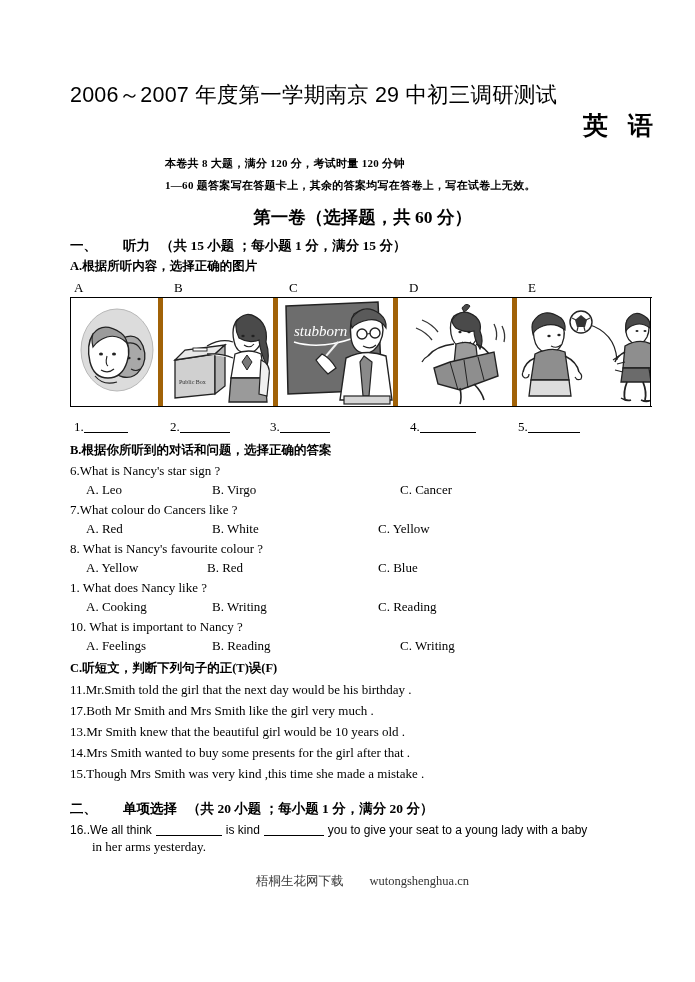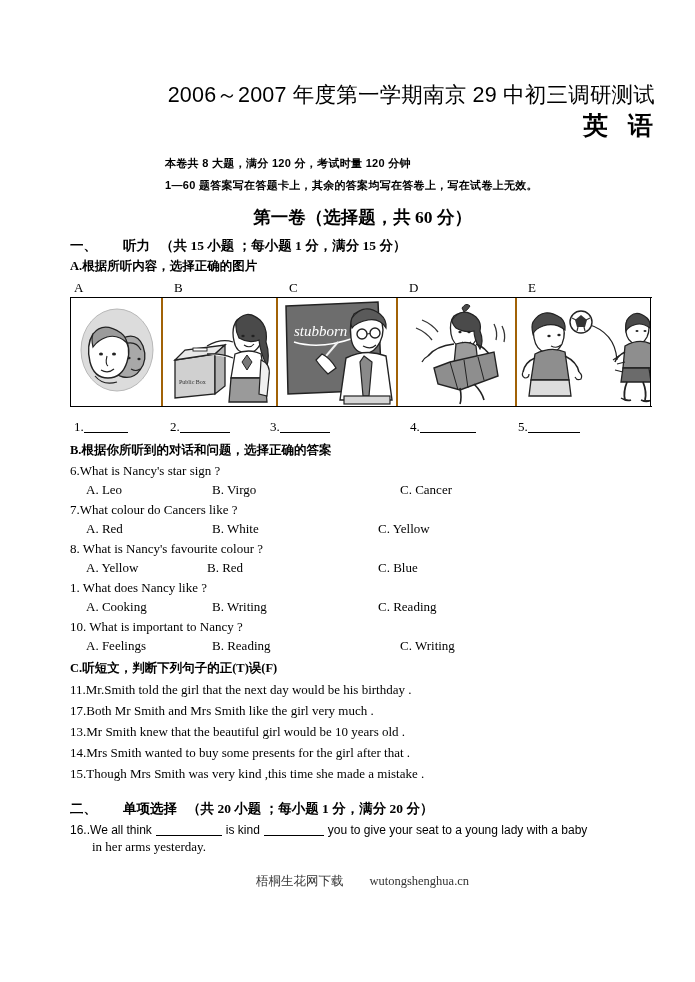--- a/index.html
+++ b/index.html
@@ -22,41 +22,41 @@
   }
   .content {
     position: absolute;
     left: 70px;
     top: 0;
     width: 585px;
   }
 
   
   .doc-title {
-    text-align: right;
+    text-align: left;
     font-size: 21.5px;
     font-family: "Liberation Sans", "DejaVu Sans", sans-serif;
     letter-spacing: 0.2px;
     margin-top: 80px;
     white-space: nowrap;
   }
   .subject-title {
     text-align: right;
     font-size: 25px;
     font-weight: bold;
     font-family: Liberation Serif, serif;
     margin-top: 0;
     letter-spacing: 2px;
   }
   .subject-title .gap { display:inline-block; width: 18px; }
 
   .exam-info {
     text-align: left;
     font-size: 11px;
-    font-family: Liberation Sans, sans-serif;
+    font-family: Liberation Serif, serif;
     font-weight: bold;
     margin-top: 14px;
     padding-left: 95px;
     letter-spacing: 0.3px;
   }
   .exam-info.second { margin-top: 7px; }
 
   .paper-part {
     text-align: center;
     font-size: 17.5px;
@@ -97,21 +97,21 @@
   .pic-table {
     display: flex;
     border: 1px solid #000;
     border-right: none;
     width: 582px;
     height: 110px;
     box-sizing: border-box;
     background: #fff;
   }
   .pic-cell {
-    border-right: 2px solid #a16207;
+    border-right: 5px solid #a16207;
     box-sizing: border-box;
     position: relative;
     overflow: hidden;
     background: #fff;
   }
   .pic-cell svg { display: block; }
 
   
   .blank-row {
     position: relative;

